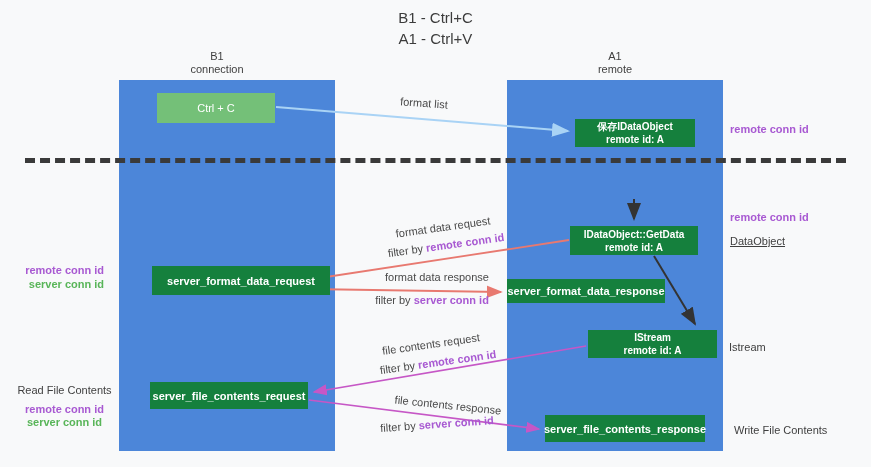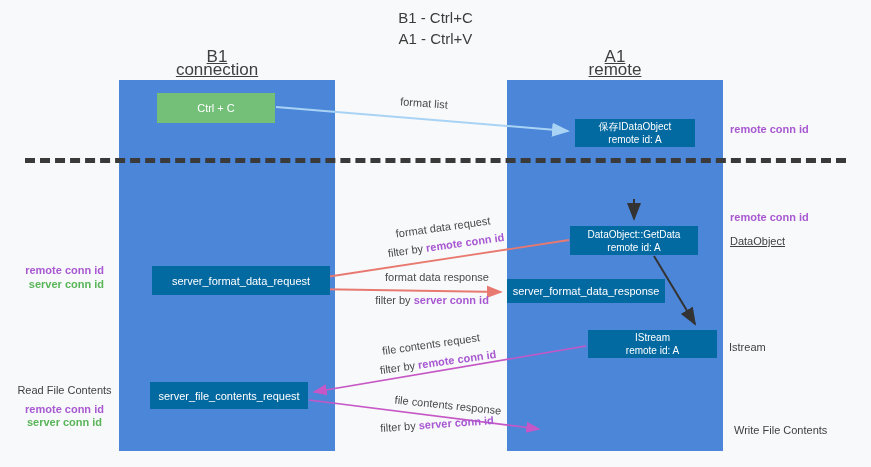--- a/index.html
+++ b/index.html
@@ -10,34 +10,34 @@
   .title{
     position:absolute;left:0;top:7px;width:871px;text-align:center;
     font-size:15px;line-height:21px;color:#3c3c3c;
   }
   .lane{
     position:absolute;top:80px;width:216px;height:371px;background:#4c86d9;z-index:1;
   }
   .lane.left{left:119px;}
   .lane.right{left:507px;}
   .lane-header{
-    position:absolute;top:50px;width:216px;text-align:center;font-size:17px;line-height:13px;color:#3f3f3f;z-index:2;text-decoration:underline;
+    position:absolute;top:50px;width:216px;text-align:center;font-size:11px;line-height:13px;color:#3f3f3f;z-index:2;
   }
   .lane-header.left{left:109px;}
   .lane-header.right{left:507px;}
   .divider{
     position:absolute;left:25px;top:158px;width:821px;height:0;
     border-top:5px dashed #3a3a3a;z-index:4;
   }
   svg.arrows{position:absolute;left:0;top:0;z-index:5;pointer-events:none;}
   .box{
     position:absolute;z-index:6;display:flex;flex-direction:column;align-items:center;justify-content:center;
     color:#fff;text-align:center;
   }
-  .box.orange{background:#0369a1;}
+  .box.orange{background:#15803d;font-weight:bold;}
   .box.green{background:#74c078;}
   .box .l1{font-size:10px;line-height:13px;}
   .box .l2{font-size:10px;line-height:13px;}
   .box .single{font-size:11px;}
   .albl{
     position:absolute;z-index:7;font-size:11px;color:#4a4a4a;white-space:nowrap;
   }
   .center{transform:translateX(-50%);}
   .purple{color:#a859d2;font-weight:bold;}
   .greentxt{color:#58b558;font-weight:bold;}
@@ -107,41 +107,44 @@
     <span class="single">Ctrl + C</span>
   </div>
 
   <div class="box orange" style="left:575px;top:119px;width:120px;height:28px;">
     <span class="l1">保存IDataObject</span>
     <span class="l2">remote id: A</span>
   </div>
 
 
   <div class="box orange" style="left:570px;top:226px;width:128px;height:29px;">
-    <span class="l1">DataObject::GetData</span>
+    <span class="l1">IDataObject::GetData</span>
     <span class="l2">remote id: A</span>
   </div>
 
   <div class="box orange" style="left:152px;top:266px;width:178px;height:29px;">
     <span class="single">server_format_data_request</span>
   </div>
 
   <div class="box orange" style="left:507px;top:279px;width:158px;height:24px;align-items:center;">
     <span class="single">server_format_data_response</span>
   </div>
 
   <div class="box orange" style="left:588px;top:330px;width:129px;height:28px;">
     <span class="l1">IStream</span>
     <span class="l2">remote id: A</span>
   </div>
 
   <div class="box orange" style="left:150px;top:382px;width:158px;height:27px;">
     <span class="single">server_file_contents_request</span>
   </div>
 
+  <div class="box orange" style="left:545px;top:415px;width:160px;height:27px;">
+    <span class="single">server_file_contents_response</span>
+  </div>
 
   <div class="albl center" style="left:424px;top:97px;transform:translateX(-50%) rotate(4deg);">format list</div>
 
   <div class="albl center" style="left:443px;top:221px;transform:translateX(-50%) rotate(-8deg);">format data request</div>
   <div class="albl center" style="left:446px;top:239px;transform:translateX(-50%) rotate(-8deg);">
     <span>filter by</span>
     <span class="purple">remote conn id</span>
   </div>
 
   <div class="albl center" style="left:437px;top:271px;">format data response</div>

